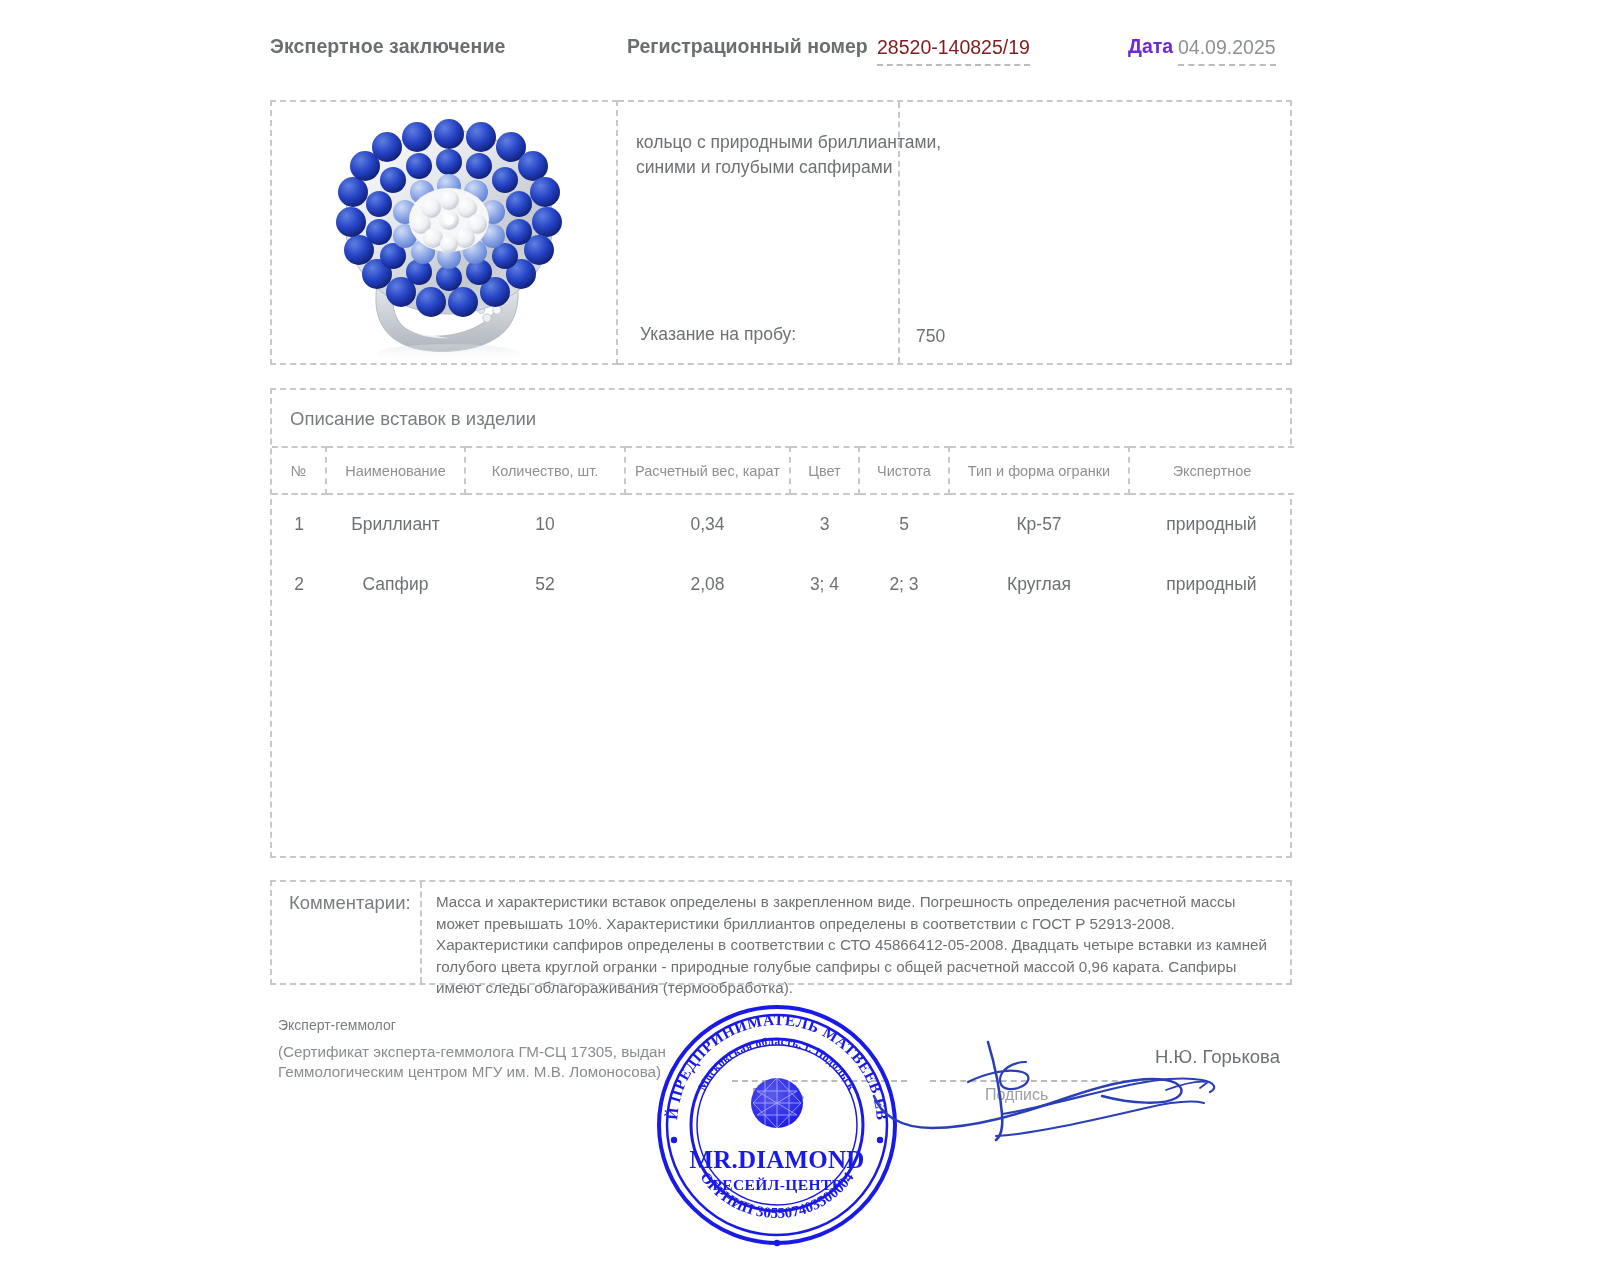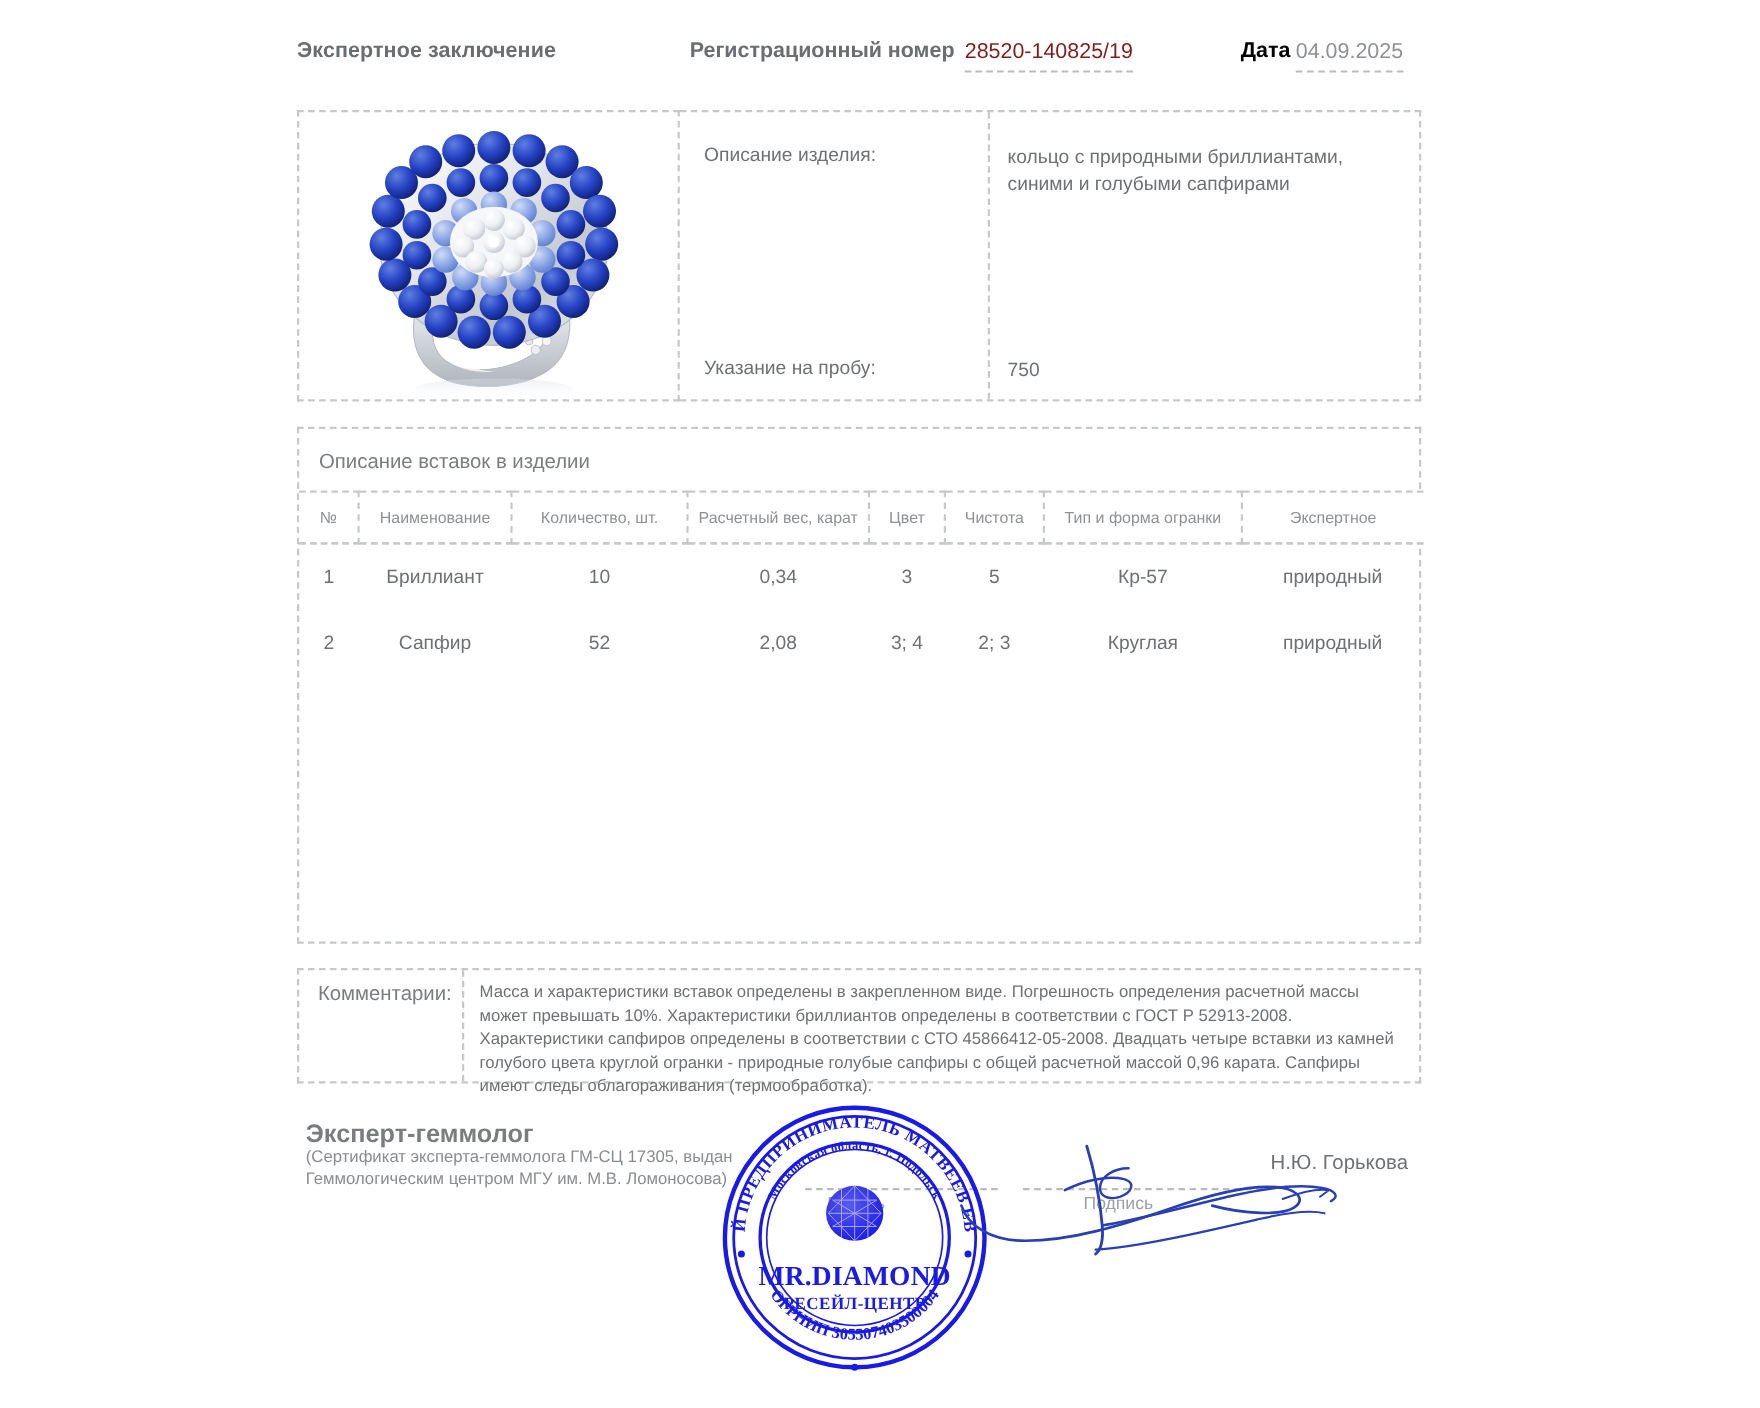--- a/index.html
+++ b/index.html
@@ -62,21 +62,21 @@
     padding-bottom: 5px;
     border-bottom: 2px dashed #b9bcbe;
     white-space: nowrap;
   }
   .hdr-date-label {
     position: absolute;
     left: 858px;
     top: 0;
     font-size: 19.5px;
     font-weight: bold;
-    color: #000000;
+    color: #6d28d9;
     white-space: nowrap;
     text-align: center;
   }
   .hdr-date-value {
     position: absolute;
     left: 908px;
     top: 1px;
     font-size: 19.5px;
     color: #8e9194;
     padding-bottom: 5px;
@@ -230,24 +230,23 @@
     position: absolute;
     left: 0;
     top: 1008px;
     width: 1022px;
     height: 270px;
   }
   .expert-title {
     position: absolute;
     left: 8px;
     top: 9px;
-    font-size: 23px;
+    font-size: 14px;
     color: #7a7d80;
     white-space: nowrap;
-    font-weight: bold;
   }
   .expert-cert {
     position: absolute;
     left: 8px;
     top: 34px;
     font-size: 15.2px;
     line-height: 1.33;
     color: #8a8d90;
     width: 400px;
   }
@@ -437,21 +436,20 @@
 
           <ellipse cx="140" cy="250" rx="72" ry="10" fill="url(#gRefl)"></ellipse>
         </svg>
       </div>
     </div>
 
     <div class="desc-cell">
       <div class="desc-divider"></div>
 
       <div class="desc-row" style="top:28px;">
-        <div class="desc-label">Описание изделия:</div>
         <div class="desc-value" style="padding-left:18px; max-width:365px;">кольцо с природными бриллиантами, синими и голубыми сапфирами</div>
       </div>
 
 
 
       <div class="desc-row" style="top:222px;">
         <div class="desc-label">Указание на пробу:</div>
         <div class="desc-value" style="padding-left:18px;">750</div>
       </div>
     </div>

